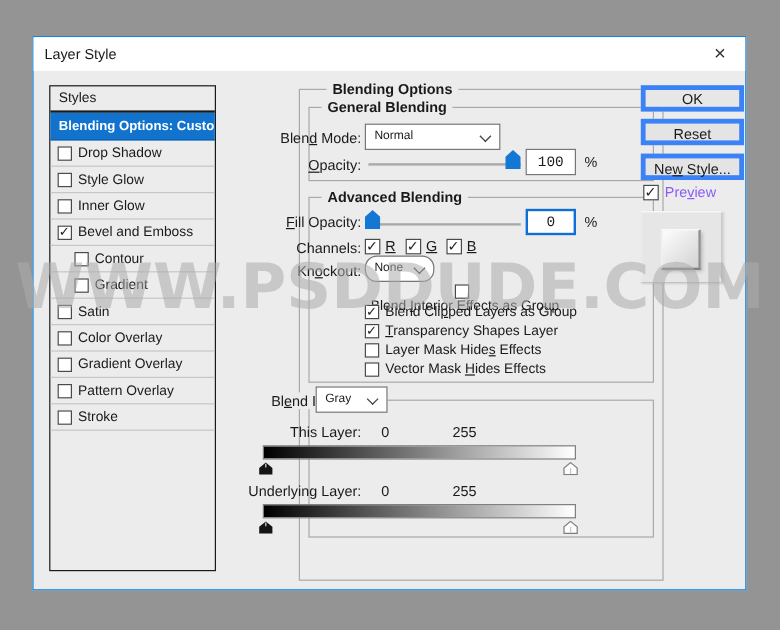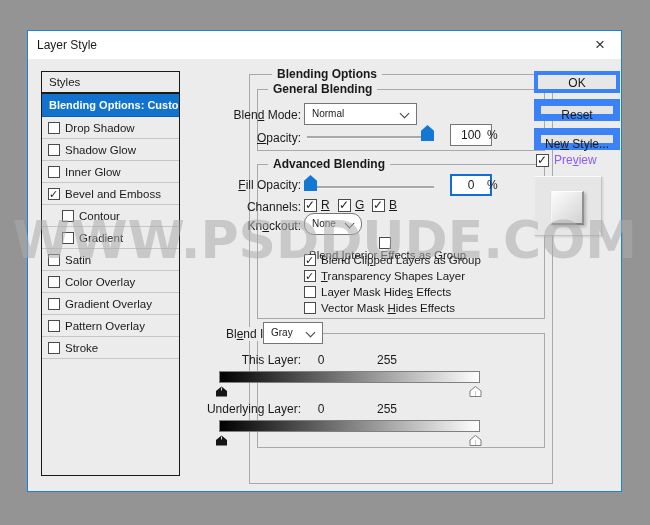--- a/index.html
+++ b/index.html
@@ -38,35 +38,35 @@
 
   
   .dropdown{position:absolute;background:#fff;border:1px solid #767676;box-sizing:border-box;height:22px;cursor:pointer;}
   .dd-text{position:absolute;left:7px;top:4px;font-size:10px;color:#1a1a1a;}
   .chev{position:absolute;right:8px;top:6px;width:6px;height:6px;border-right:1.3px solid #3f3f3f;border-bottom:1.3px solid #3f3f3f;transform:rotate(45deg);}
 
   
   .track{position:absolute;height:2px;background:#a8a8a8;border-bottom:1px solid #f5f5f5;}
   .sthumb{position:absolute;width:13px;height:16px;background:#1378d4;clip-path:polygon(50% 0%,100% 36%,100% 100%,0% 100%,0% 36%);cursor:pointer;}
 
-  .valbox{position:absolute;width:42px;height:22px;background:#fff;border:1px solid #767676;box-sizing:border-box;font-size:12px;font-family:Liberation Sans, sans-serif;text-align:center;color:#1a1a1a;padding:0;margin-left:12px;}
+  .valbox{position:absolute;width:42px;height:22px;background:#fff;border:1px solid #767676;box-sizing:border-box;font-size:12px;font-family:Liberation Mono, monospace;text-align:center;color:#1a1a1a;padding:0;}
   .valbox.focus{border:2px solid #0f6fd6;}
 
   .optrow{position:absolute;display:flex;align-items:center;height:14px;}
   .optrow .olabel{font-size:11.5px;color:#1a1a1a;margin-left:5px;white-space:nowrap;}
 
   .chgrp{position:absolute;display:flex;align-items:center;}
   .chgrp .olabel{font-size:12px;color:#1a1a1a;margin-left:4px;}
 
   
   .gradbar{position:absolute;height:12px;border:1px solid #808080;box-sizing:border-box;background:linear-gradient(to right,#000,#fff);}
   .marker{position:absolute;width:13px;height:11px;}
 
   
-  .btn{position:absolute;width:86px;height:22px;background:#e4e4e4;border:7px solid #3b82f6;box-sizing:border-box;font-size:12px;color:#1a1a1a;text-align:center;line-height:19px;cursor:pointer;}
+  .btn{position:absolute;width:86px;height:22px;background:#e4e4e4;border:4px solid #3b82f6;box-sizing:border-box;font-size:12px;color:#1a1a1a;text-align:center;line-height:19px;cursor:pointer;}
   .btn.default{border:4px solid #3b82f6;line-height:17px;background:#e7e7e7;}
 
   .prevrow{position:absolute;display:flex;align-items:center;}
   .prevrow .olabel{font-size:12px;color:#8b5cf6;margin-left:5px;}
 
   .thumbpanel{position:absolute;left:506px;top:145px;width:68px;height:60px;background:#e6e6e6;border:1px solid #c2c2c2;border-top-color:#fafafa;border-left-color:#ededed;box-sizing:border-box;box-shadow:1px 1px 2px rgba(0,0,0,0.12);}
   .thumbcube{position:absolute;left:16px;top:14px;width:33px;height:34px;background:linear-gradient(135deg,#fdfdfd 0%,#e6e6e6 55%,#d2d2d2 100%);border-top:1px solid #fff;border-left:1px solid #f4f4f4;border-right:2px solid #909090;border-bottom:2px solid #828282;box-sizing:border-box;box-shadow:2px 2px 3px rgba(0,0,0,0.22);}
 
   .wm{position:absolute;left:0;top:210px;width:650px;text-align:center;font-family:"DejaVu Sans",sans-serif;font-weight:bold;font-size:52px;letter-spacing:0px;color:rgba(172,172,172,0.55);z-index:60;pointer-events:none;white-space:nowrap;}
 </style>
@@ -85,21 +85,21 @@
     <div class="listbox">
       <div class="lb-header">Styles</div>
       <div class="lb-sel">Blending Options: Custom</div>
 
       <div class="lb-item">
         <span class="cb"></span>
         <span class="lb-label">Drop Shadow</span>
       </div>
       <div class="lb-item">
         <span class="cb"></span>
-        <span class="lb-label">Shadow Glow</span>
+        <span class="lb-label">Style Glow</span>
       </div>
       <div class="lb-item">
         <span class="cb"></span>
         <span class="lb-label">Inner Glow</span>
       </div>
       <div class="lb-item">
         <span class="cb checked"></span>
         <span class="lb-label">Bevel and Emboss</span>
       </div>
       <div class="lb-item indent">

